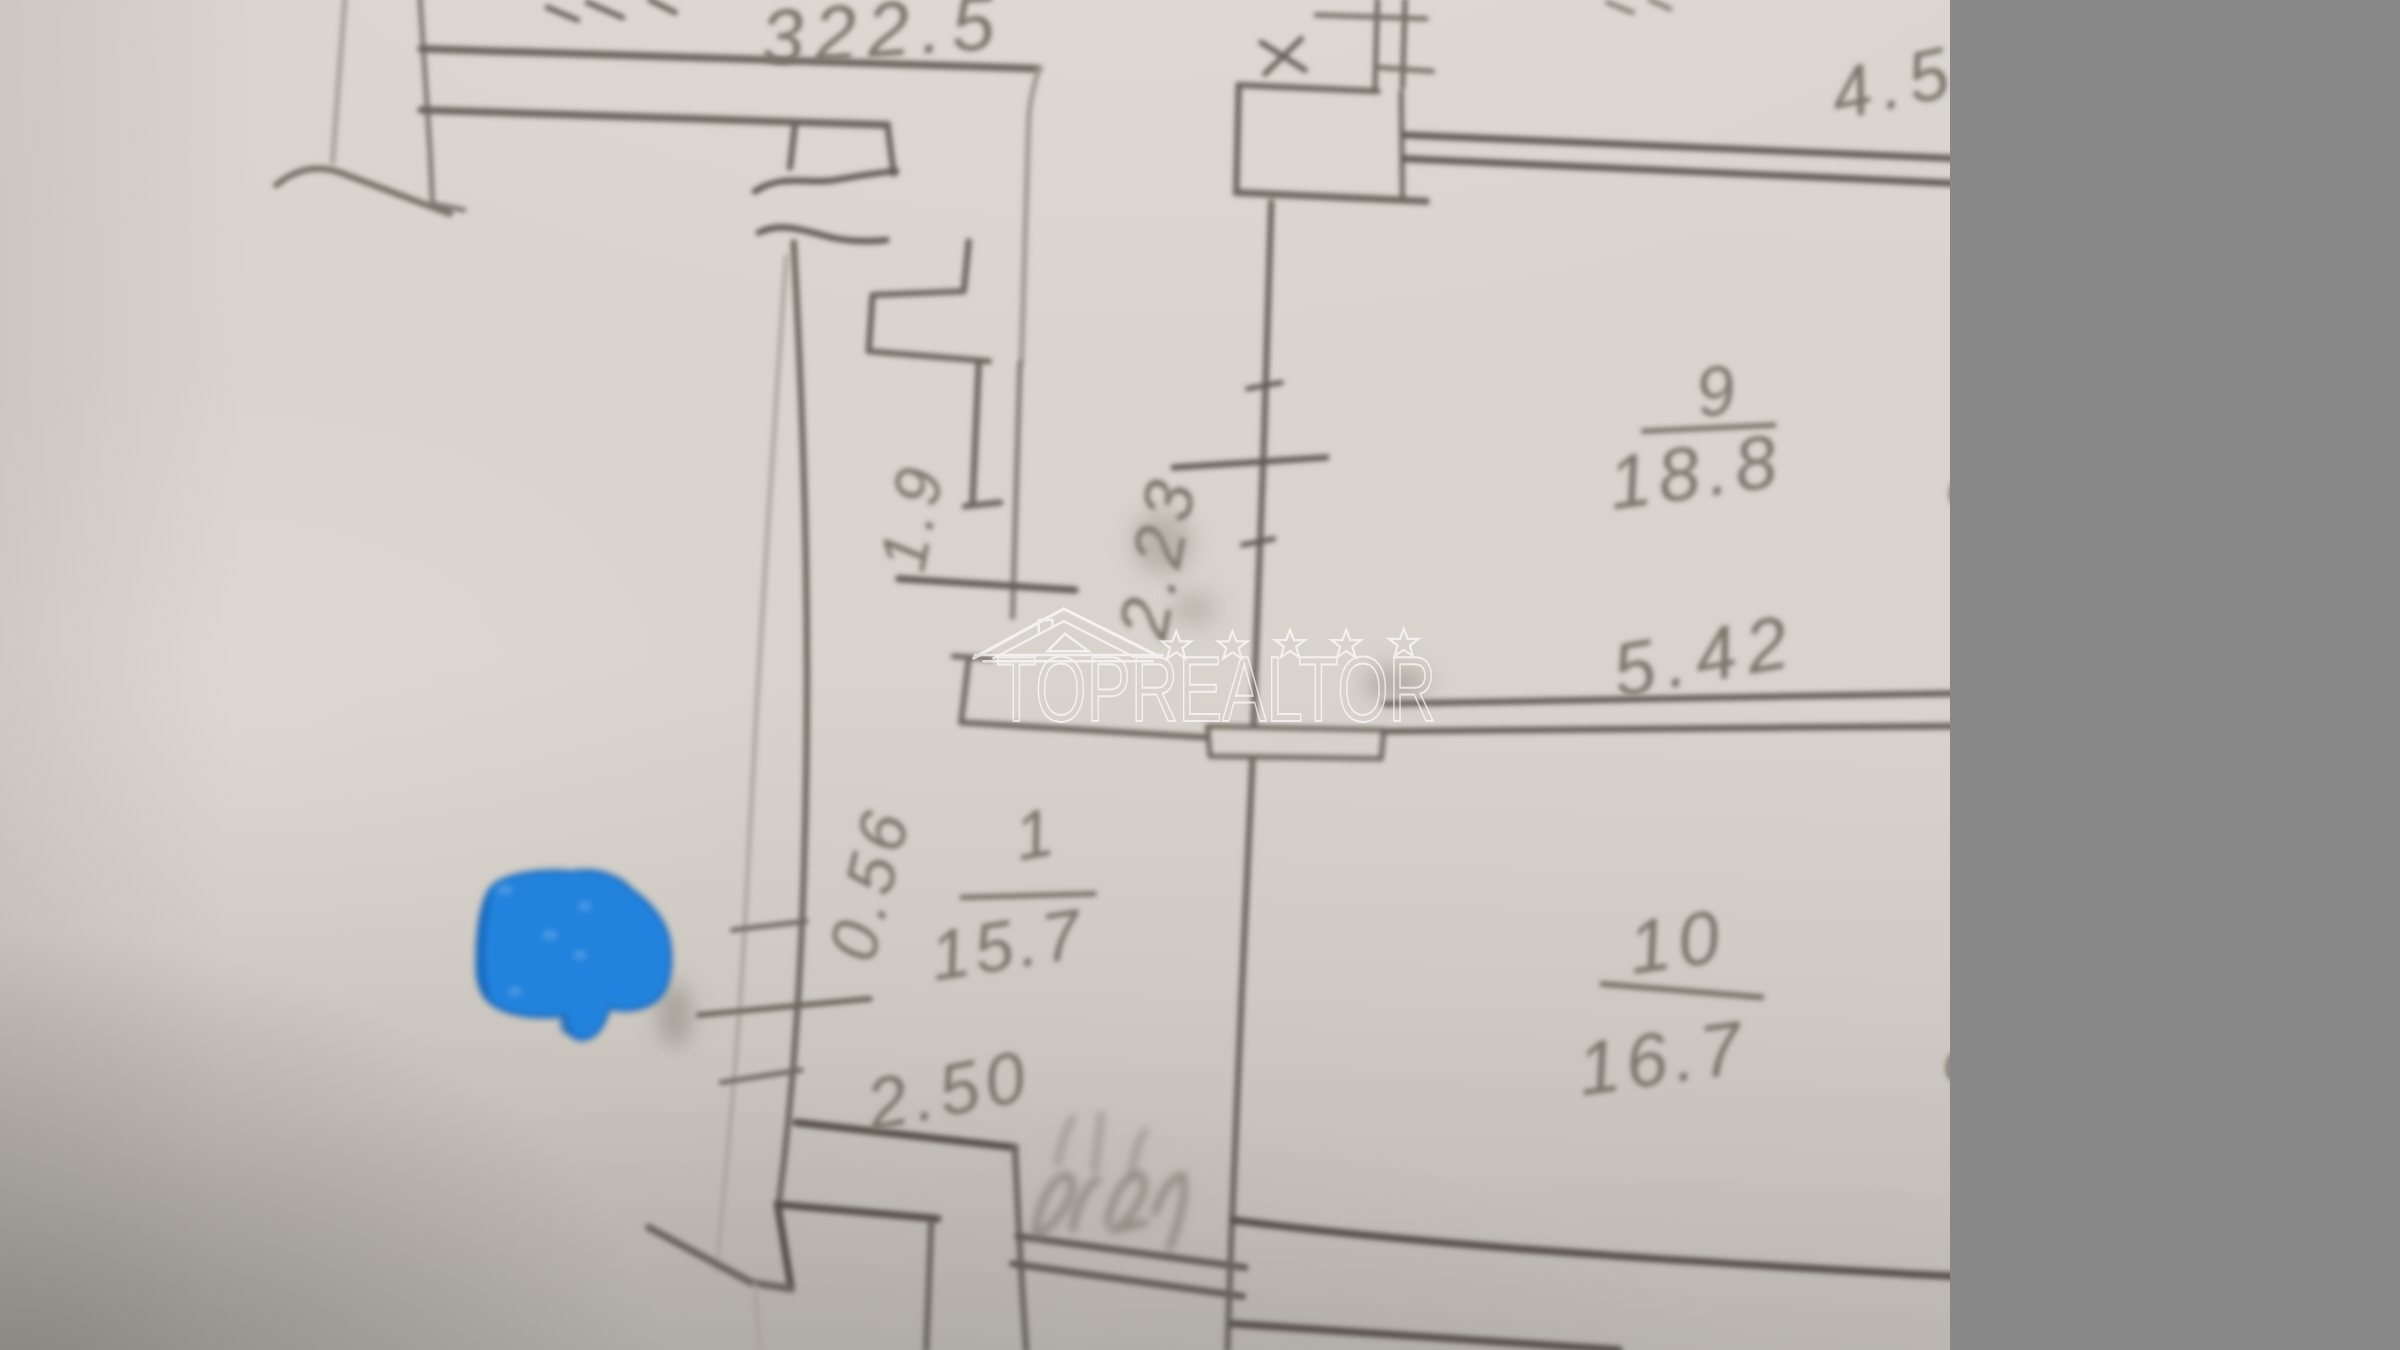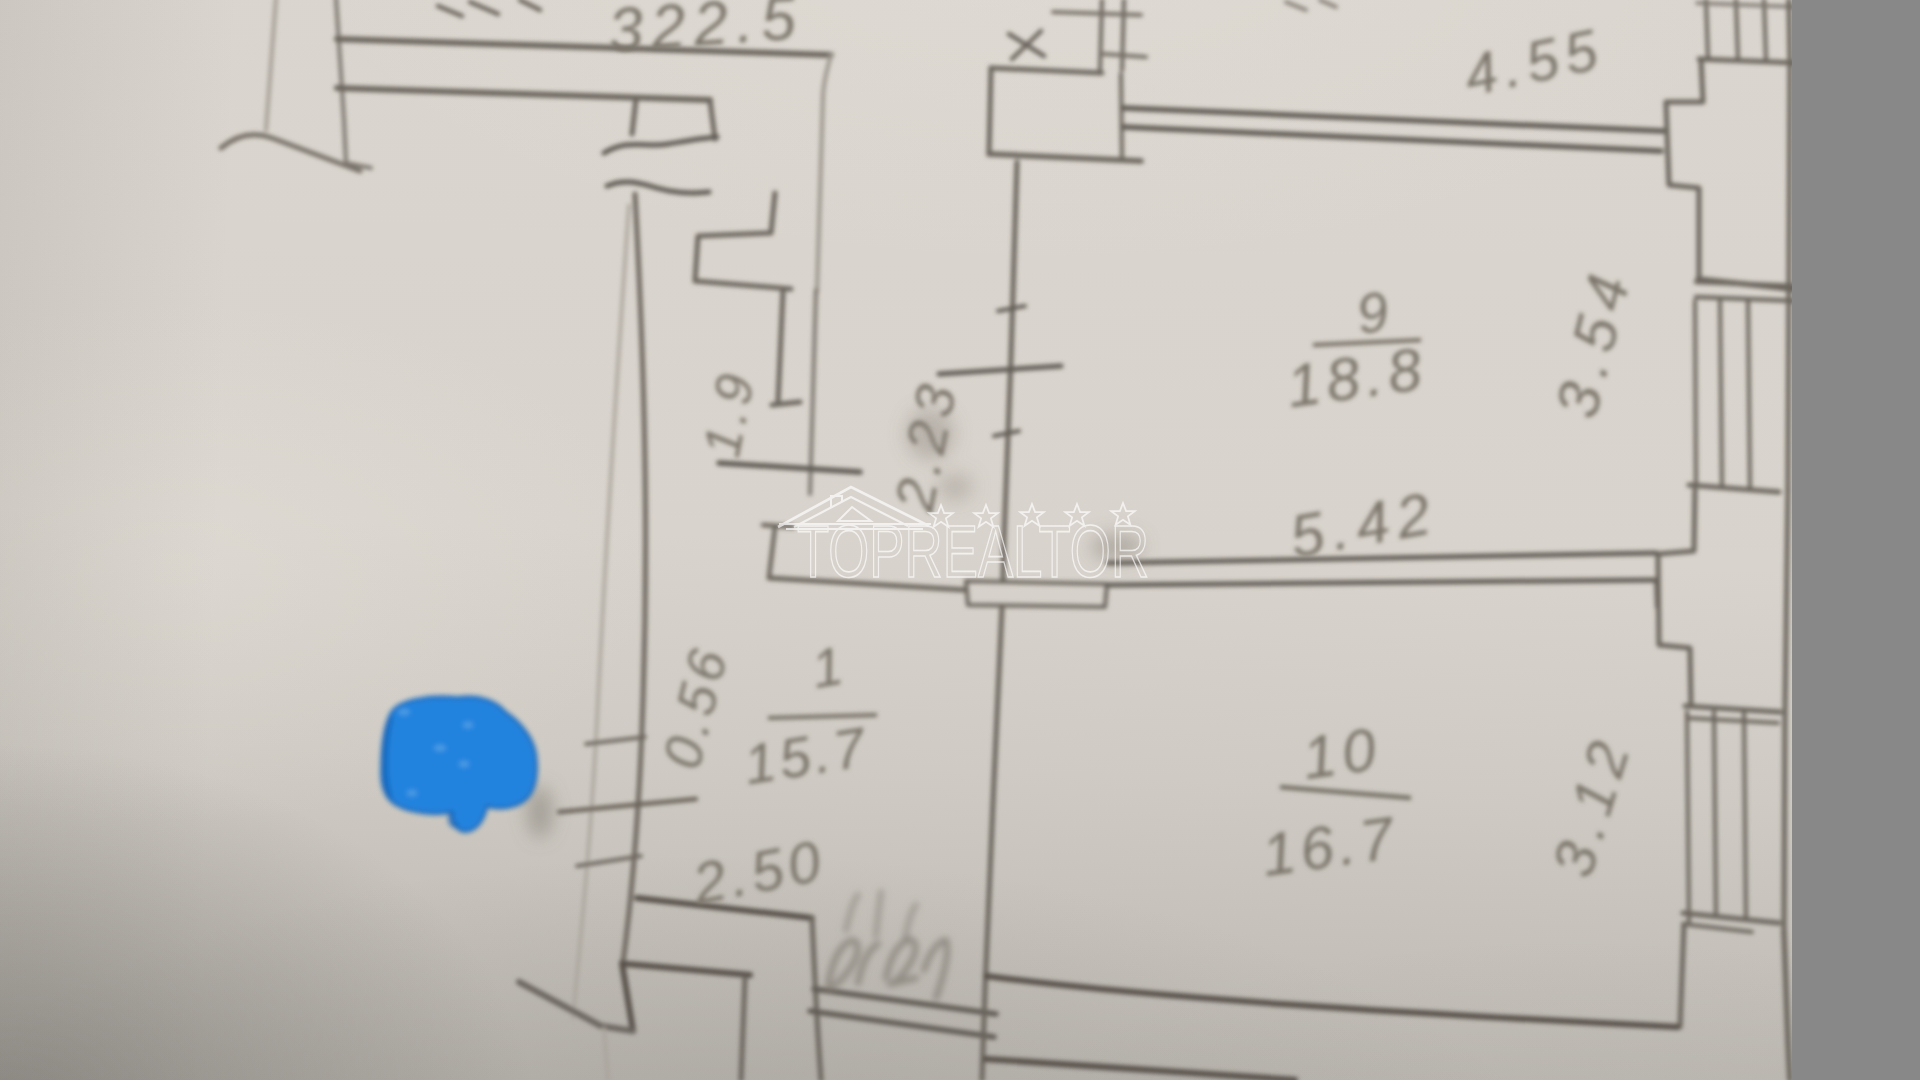--- a/index.html
+++ b/index.html
@@ -1,16 +1,16 @@
 <!DOCTYPE html>
 <html><head>
 <meta charset="utf-8">
 <style>
 html,body{margin:0;padding:0;background:#888;}
-.page{position:relative;width:1792px;height:1080px;overflow:hidden;
+.page{position:relative;width:1560px;height:1080px;overflow:hidden;
 background:
  radial-gradient(900px 650px at 0% 105%, rgba(85,82,77,.45), rgba(85,82,77,0) 60%),
  radial-gradient(1500px 750px at 40% 122%, rgba(105,101,95,.3), rgba(105,101,95,0) 62%),
  linear-gradient(92deg, rgba(105,101,96,.12), rgba(105,101,96,0) 13%),
  radial-gradient(1200px 600px at 88% 120%, rgba(105,101,95,.14), rgba(105,101,95,0) 60%),
  radial-gradient(1300px 600px at 58% -8%, rgba(236,232,224,.25), rgba(236,232,224,0) 60%),
  radial-gradient(700px 380px at 10% 52%, rgba(235,231,223,.28), rgba(235,231,223,0) 70%),
  linear-gradient(182deg, #dad5ce 0%, #d8d3cc 50%, #cfcbc4 70%, #c4c0b9 86%, #bbb7b1 100%);
 font-family:"Liberation Sans", sans-serif;}
 svg{position:absolute;left:0;top:0;}

